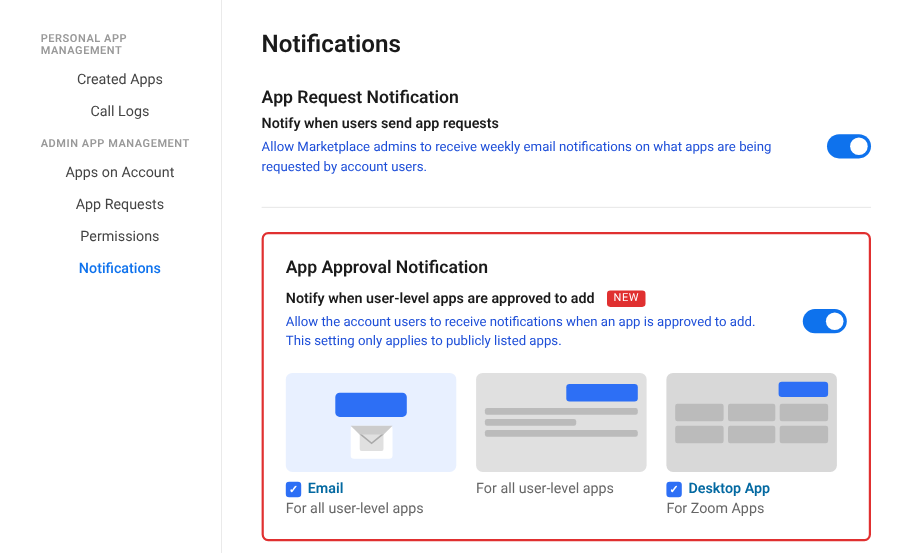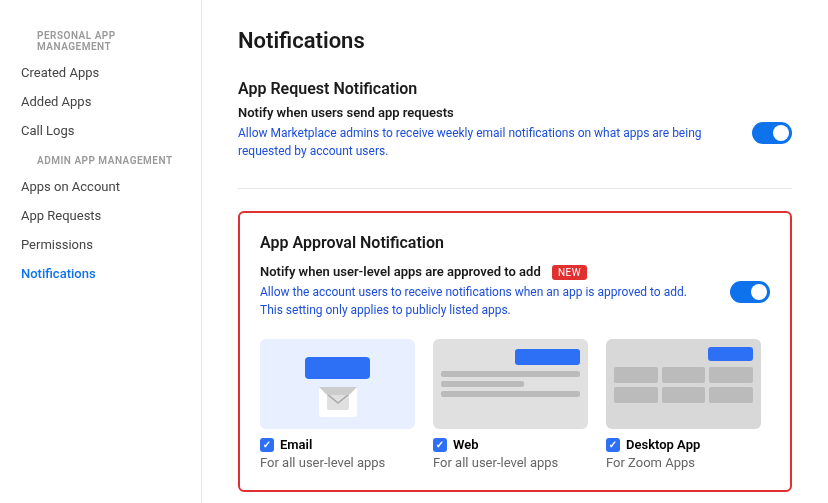--- a/index.html
+++ b/index.html
@@ -1,21 +1,21 @@
 <!DOCTYPE html>
 <html><head>
   <meta charset="utf-8">
   <style>
     * { box-sizing: border-box; margin: 0; padding: 0; }
     body { font-family: -apple-system, BlinkMacSystemFont, 'Segoe UI', Roboto, sans-serif; background: #fff; display: flex; height: 503px; overflow: hidden; font-size: 13px; color: #333; }
 
     
     .sidebar { width: 185px; min-width: 185px; padding: 20px 0; border-right: 1px solid #e8e8e8; background: #fff; margin-left: 17px; }
     .sidebar-section-label { font-size: 10px; font-weight: 600; color: #999; text-transform: uppercase; letter-spacing: 0.5px; padding: 10px 20px 6px 20px; }
-    .sidebar-item { padding: 7px 4px; font-size: 13px; color: #444; cursor: pointer; }
+    .sidebar-item { padding: 7px 4px; font-size: 13px; color: #444; cursor: pointer; text-align: center; }
     .sidebar-item.active { color: #0e72ed; font-weight: 500; }
 
     
     .main { flex: 1; padding: 28px 36px; overflow-y: auto; background: #fff; }
     .page-title { font-size: 22px; font-weight: 600; color: #1a1a1a; margin-bottom: 26px; }
 
     
     .section { margin-bottom: 28px; }
     .section-title { font-size: 16px; font-weight: 600; color: #1a1a1a; margin-bottom: 7px; }
 
@@ -56,32 +56,31 @@
     
     .desktop-preview { background: #d8d8d8; flex-direction: column; justify-content: flex-start; padding: 8px; align-items: flex-end; display: flex; }
     .desktop-bar { width: 45px; height: 14px; background: #2d6ff5; border-radius: 3px; margin-bottom: 6px; }
     .desktop-grid { display: grid; grid-template-columns: 1fr 1fr 1fr; gap: 4px; width: 100%; }
     .desktop-cell { height: 16px; background: #bbb; border-radius: 2px; }
 
     
     .channel-label-row { display: flex; align-items: center; gap: 6px; margin-bottom: 3px; }
     .channel-checkbox { width: 14px; height: 14px; background: #2d6ff5; border-radius: 3px; display: flex; align-items: center; justify-content: center; flex-shrink: 0; }
     .channel-checkbox::after { content: '✓'; color: #fff; font-size: 10px; font-weight: 700; }
-    .channel-name { font-size: 13px; font-weight: 600; color: #000000; }
+    .channel-name { font-size: 13px; font-weight: 600; color: #0369a1; }
     .channel-desc { font-size: 13px; color: #666; }
 
     .divider { border: none; border-top: 1px solid #e8e8e8; margin: 20px 0; }
   </style>
 </head>
 <body>
 
 <nav class="sidebar">
   <div class="sidebar-section-label">PERSONAL APP MANAGEMENT</div>
   <div class="sidebar-item">Created Apps</div>
-  <div class="sidebar-item">Added Apps</div>
   <div class="sidebar-item">Call Logs</div>
 
   <div class="sidebar-section-label">ADMIN APP MANAGEMENT</div>
   <div class="sidebar-item">Apps on Account</div>
   <div class="sidebar-item">App Requests</div>
   <div class="sidebar-item">Permissions</div>
   <div class="sidebar-item active">Notifications</div>
 </nav>
 
 <main class="main">
@@ -144,24 +143,20 @@
 
       <div class="channel-card">
         <div class="channel-preview web-preview">
           <div class="web-bar"></div>
           <div class="web-lines">
             <div class="web-line"></div>
             <div class="web-line short"></div>
             <div class="web-line"></div>
           </div>
         </div>
-        <div class="channel-label-row">
-          <div class="channel-checkbox"></div>
-          <span class="channel-name">Web</span>
-        </div>
         <div class="channel-desc">For all user-level apps</div>
       </div>
 
       <div class="channel-card">
         <div class="channel-preview desktop-preview">
           <div class="desktop-bar"></div>
           <div class="desktop-grid">
             <div class="desktop-cell"></div>
             <div class="desktop-cell"></div>
             <div class="desktop-cell"></div>

